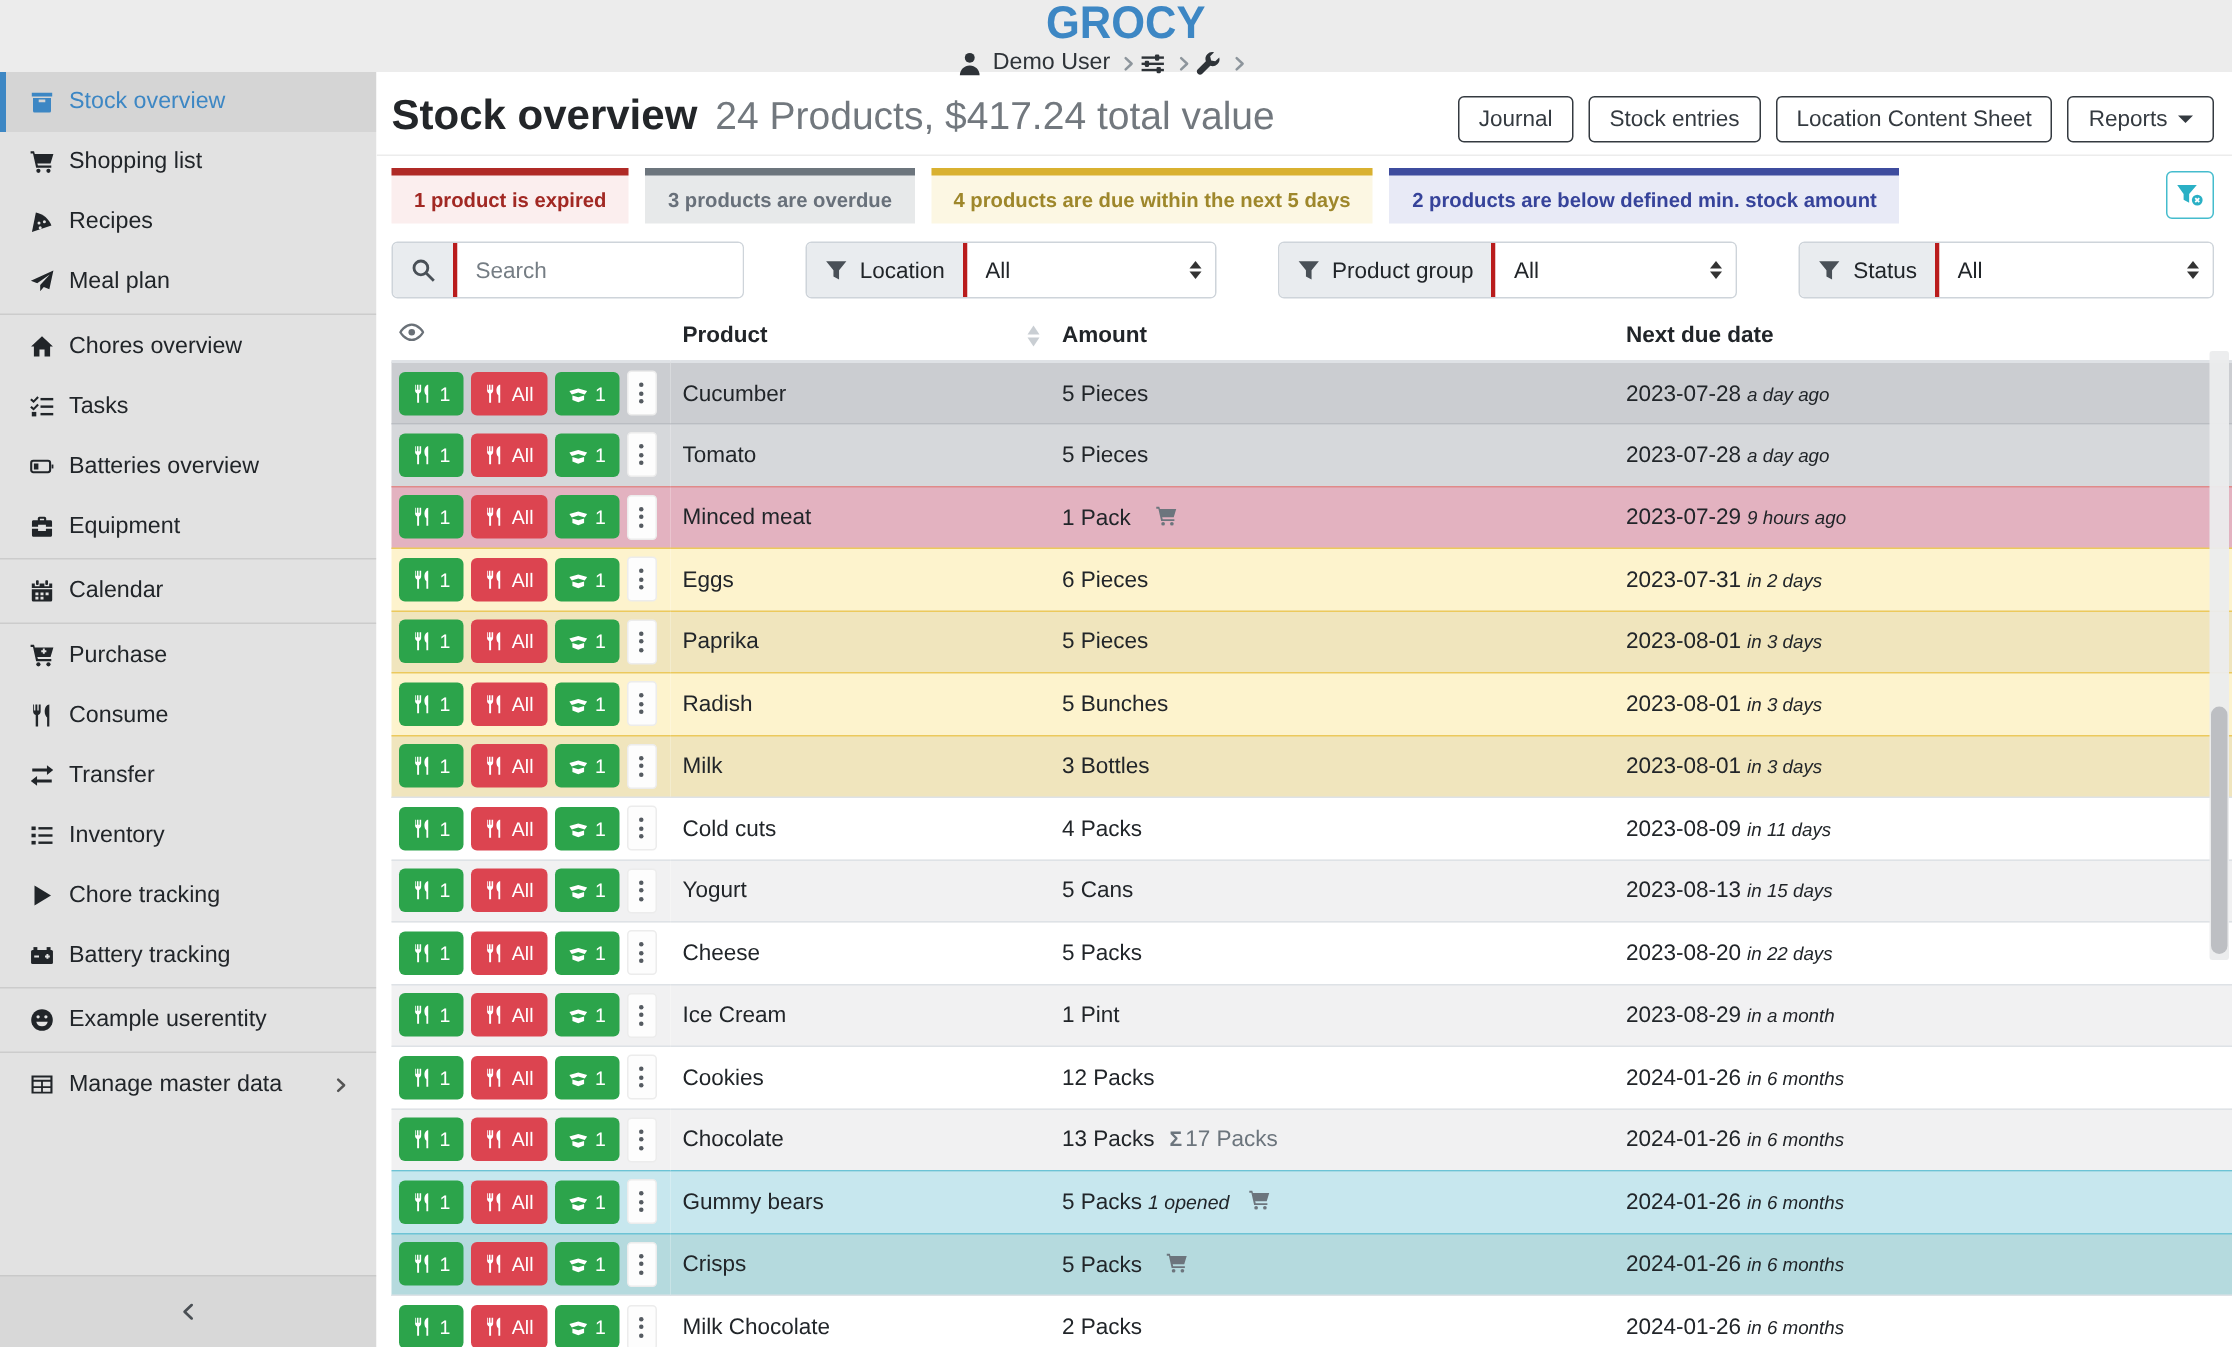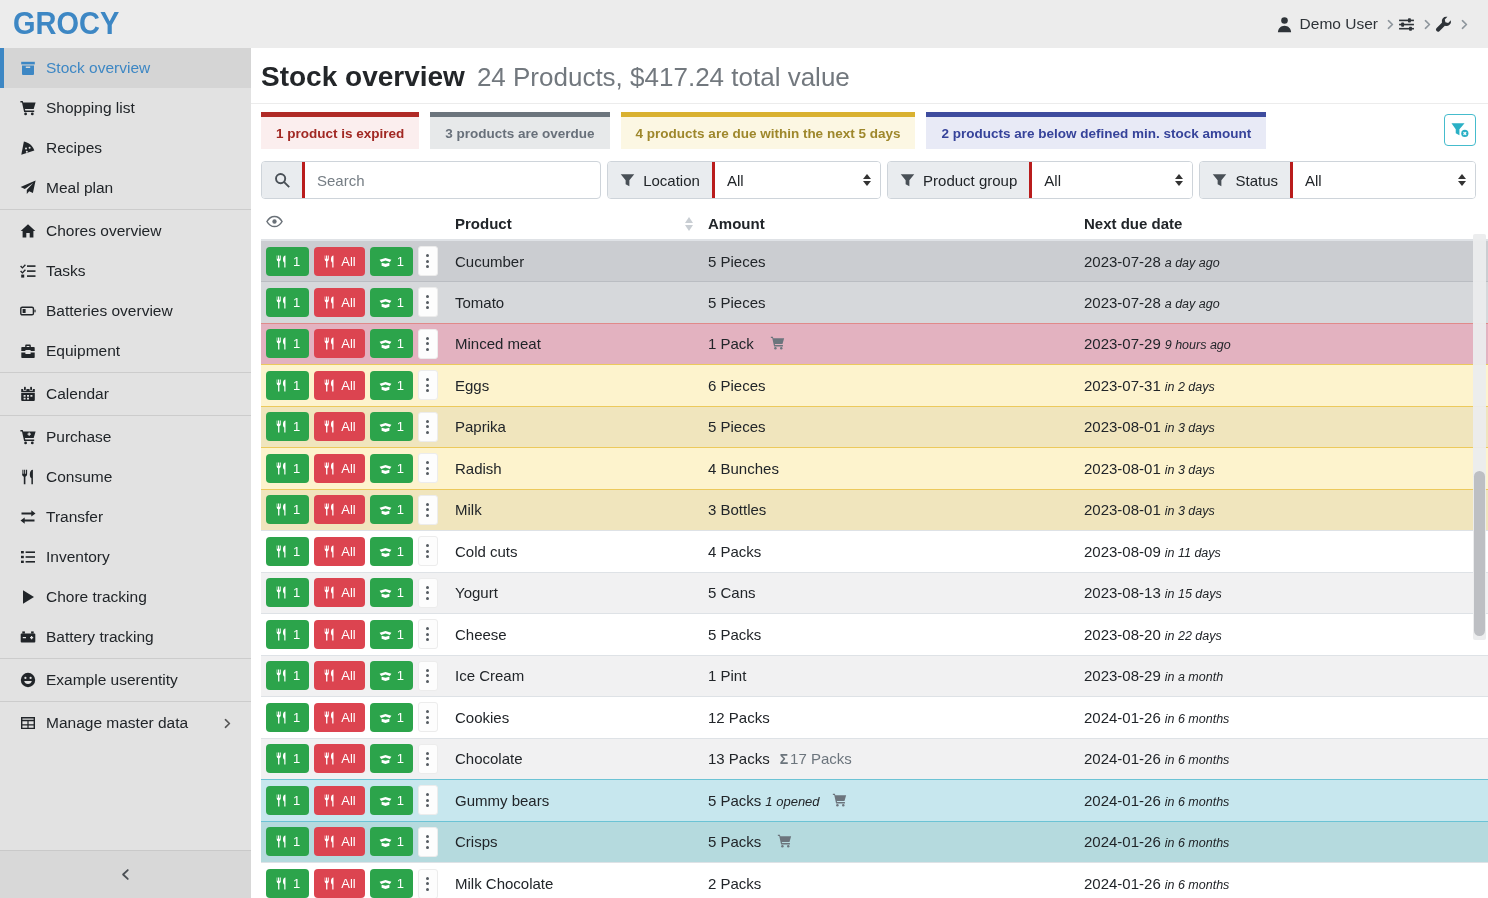--- a/index.html
+++ b/index.html
@@ -1,20 +1,20 @@
 <!DOCTYPE html>
 <html><head>
 <meta charset="utf-8">
 <style>
   * { margin:0; padding:0; box-sizing:border-box; }
   html,body { width:1488px; height:898px; overflow:hidden; }
   body { font-family:"Liberation Sans", sans-serif; background:#fff; position:relative; color:#212529; }
 
   
-  .topbar { position:absolute; left:0; top:0; width:1488px; height:48px; background:#ececec; display:flex; align-items:center; justify-content:space-between; z-index:5; }
+  .topbar { position:absolute; left:0; top:0; width:1488px; height:48px; background:#ececec; display:flex; align-items:center; justify-content:space-between; z-index:5;flex-direction:column; }
   .logo { font-size:29px; font-weight:800; color:#3d87c4; padding-left:13px; letter-spacing:0px; transform:scaleY(1.05); }
   .topbar-right { display:flex; align-items:center; gap:2px; padding-right:18px; font-size:15.5px; color:#2e3338; }
   .tb-group { display:flex; align-items:center; gap:7px; cursor:pointer; }
   .tb-ico { width:17px; height:17px; display:inline-flex; color:#2e3338; }
   .chev { width:11px; height:11px; display:inline-flex; color:#8d959c; }
 
   
   .sidebar { position:absolute; left:0; top:48px; bottom:0; width:251px; background:#e2e2e2; overflow:hidden; }
   .nav-item { height:40px; display:flex; align-items:center; gap:9px; padding-left:15px; font-size:15.5px; color:#212529; cursor:pointer; border-left:4px solid transparent; }
   .nav-item .nav-ico { width:18px; height:16px; display:inline-flex; align-items:center; justify-content:center; color:#212529; flex:none; }
@@ -352,20 +352,29 @@
   </div>
 </div>
 
 <div class="main">
 
   <div class="page-head">
     <div class="title-wrap">
       <span class="page-title">Stock overview</span>
       <span class="page-subtitle">24 Products, $417.24 total value</span>
     </div>
+    <div class="head-btns" id="head-btns">
+      <button class="btn-outline">Journal</button>
+        <button class="btn-outline">Stock entries</button>
+        <button class="btn-outline">Location Content Sheet</button>
+        <button class="btn-outline" id="reports-btn">
+        <span>Reports</span>
+        <span class="caret-down"></span>
+      </button>
+    </div>
   </div>
 
   <div class="cards-row" id="cards-row">
 
     <div class="status-card" style="--bc: #b02a26; --bg: #fbeeee; --fg: #a12823;">
       <span class="card-label">1 product is expired</span>
     </div>
 
     <div class="status-card" style="--bc: #6c757d; --bg: #e7e9ea; --fg: #68707a;">
       <span class="card-label">3 products are overdue</span>
@@ -384,21 +393,21 @@
           <svg viewBox="0 0 19 16" fill="currentColor">
             <path d="M.5 1h13.8L8.9 7.3v6.2L5 11.3V7.3z"></path>
             <circle cx="14.6" cy="11.6" r="3.8"></circle>
             <path d="M13.2 10.2l2.8 2.8M16 10.2l-2.8 2.8" stroke="#fff" stroke-width="1.3"></path>
           </svg>
         </span>
     </button>
   </div>
 
   <div class="filters-row" id="filters-row">
-    <div class="igroup" style="width:340px;">
+    <div class="igroup" style="width:235px;">
       <span class="iprepend">
         <span class="f-ico" style="width:16px;height:16px;">
             <svg viewBox="0 0 16 16" fill="none" stroke="currentColor" stroke-width="1.9">
               <circle cx="6.6" cy="6.6" r="4.6"></circle>
               <path d="M10.2 10.2L15.2 15.2"></path>
             </svg>
           </span>
       </span>
       <input type="text" placeholder="Search" style="">
     </div>
@@ -761,21 +770,21 @@
         </button>
         <button class="btn-dots">
                   <i></i>
                   <i></i>
                   <i></i>
                 </button>
       </div>
     </td>
     <td class="td-product"><span class="p-name">Radish</span></td>
     <td class="td-amount">
-      <span class="a-val">4 Bunches</span><span class="opened-note"></span><span class="sigma"></span><span class="amount-extra agg"></span>
+      <span class="a-val">5 Bunches</span><span class="opened-note"></span><span class="sigma"></span><span class="amount-extra agg"></span>
     </td>
     <td class="td-due">
       <span class="d-val">2023-08-01</span><span class="due-note">in 3 days</span>
     </td>
   </tr>
 
   <tr class="st-due odd">
     <td class="td-actions">
       <div class="acts">
         <button class="btn-act btn-green">

